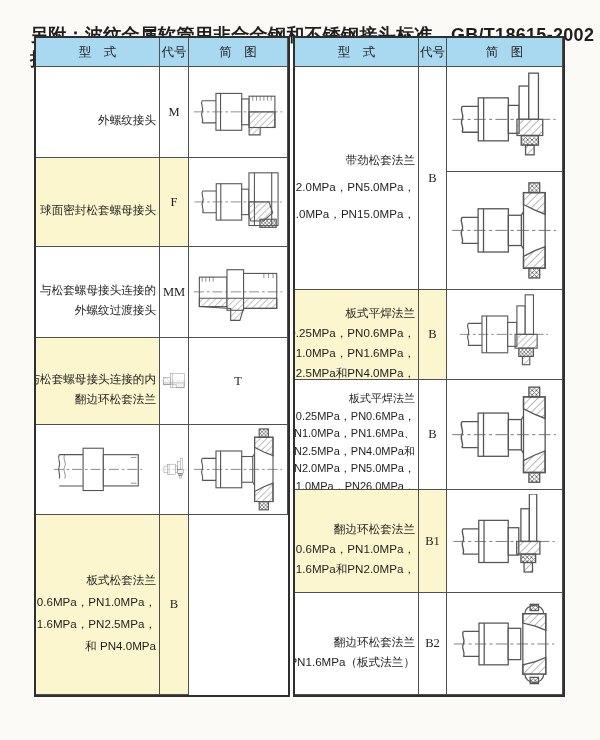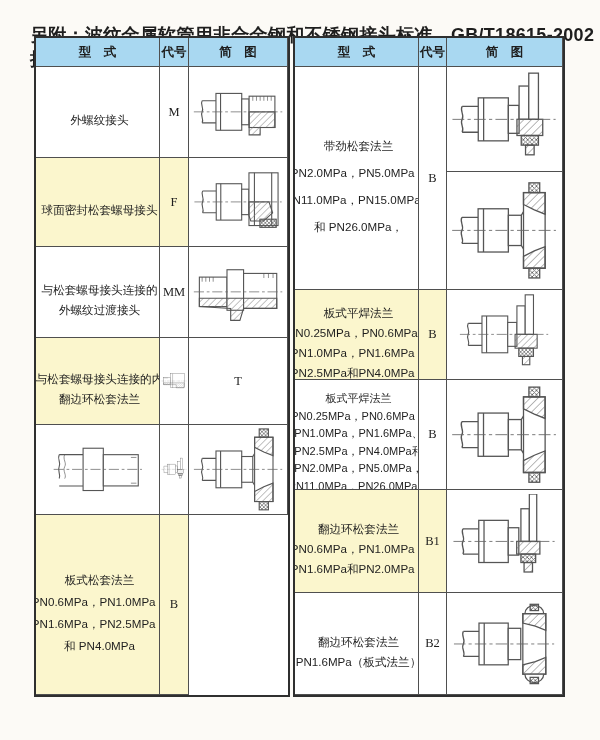--- a/index.html
+++ b/index.html
@@ -12,22 +12,22 @@
   .title{position:absolute;left:30px;top:23px;font-size:18px;font-weight:bold;letter-spacing:.3px;}
   .tbl{position:absolute;display:grid;border:2px solid var(--border-dark);background:#fff;}
   .tbl-left{left:34px;top:36px;width:256px;height:661px;
     grid-template-columns:124px 29px 99px;
     grid-template-rows:29px 91px 89px 91px 87px 90px 92px 88px;}
   .tbl-right{left:293px;top:36px;width:272px;height:661px;
     grid-template-columns:124px 28px 116px;
     grid-template-rows:29px 105px 118px 90px 110px 103px 102px;}
   .cell{border-right:1px solid var(--border-light);border-bottom:1px solid var(--border-light);
         display:flex;align-items:center;justify-content:center;background:#fff;overflow:hidden;}
-  .hdr{background:var(--header-bg);font-weight:bold;font-size:12.5px;}
-  .type{flex-direction:column;align-items:center;justify-content:center;
+  .hdr{background:var(--header-bg);font-weight:normal;font-size:12.5px;}
+  .type{flex-direction:column;align-items:flex-end;justify-content:center;
         padding:20px 3px 4px 7px;font-size:11.6px;line-height:20px;}
   .type div{white-space:nowrap;}
   .lh-l{line-height:22px;}
   .lh-xl{line-height:27px;}
   .lh-s{line-height:17.5px;font-size:11px;}
   .code{font-family:"Liberation Serif",serif;font-size:12.5px;}
   .hl{background:var(--highlight-bg);}
   .diag{width:94%;height:93%;}
   .defs{position:absolute;width:0;height:0;}
 </style>
@@ -222,21 +222,20 @@
 
 <div class="tbl tbl-right">
   <div class="cell hdr">型　式</div>
   <div class="cell hdr">代号</div>
   <div class="cell hdr">简　图</div>
 
   <div class="cell type lh-xl" style="grid-row:2/4">
     <div>带劲松套法兰</div>
     <div>PN2.0MPa，PN5.0MPa，</div>
     <div>PN11.0MPa，PN15.0MPa，</div>
-    <div>和 PN26.0MPa，</div>
   </div>
   <div class="cell code" style="grid-row:2/4">B</div>
   <div class="cell">
     <svg class="diag" viewBox="0 0 100 90">
         <use href="#sym-ferrule"></use>
         <use href="#sym-flange-plate"></use>
         <use href="#sym-centerline"></use>
       </svg>
   </div>
   <div class="cell">

